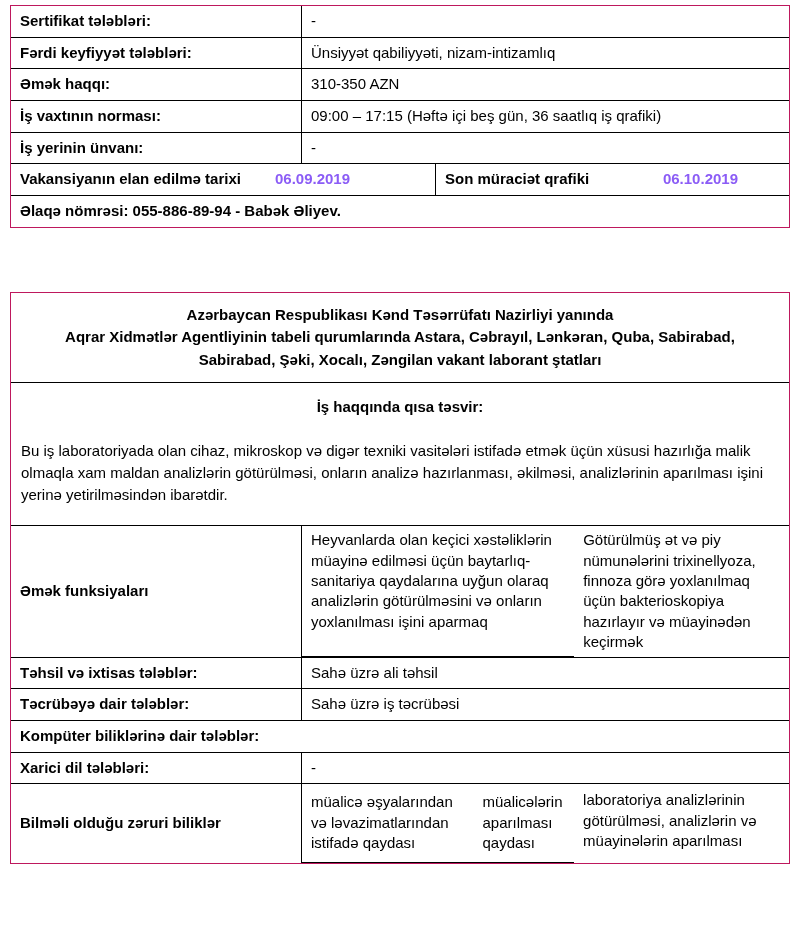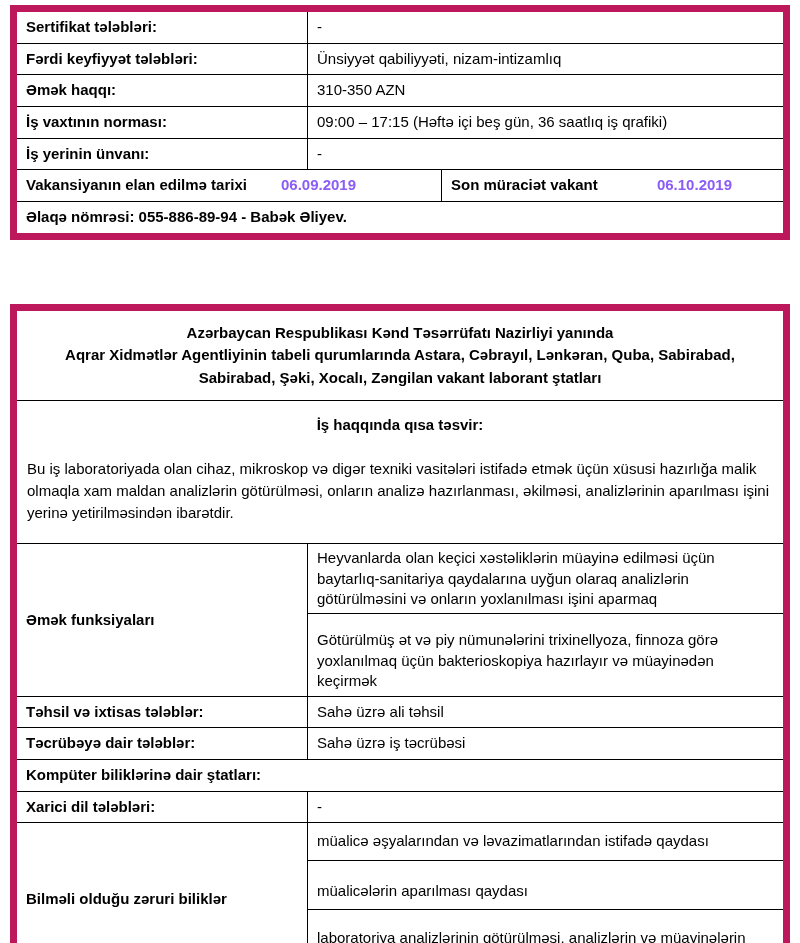--- a/index.html
+++ b/index.html
@@ -8,21 +8,21 @@
     width: 800px;
     font-family: "Liberation Sans", "DejaVu Sans", sans-serif;
     font-size: 15px;
     color: #000;
     line-height: 1.38;
   }
   .page { padding: 5px 10px 6px 10px; }
 
   .tbl {
     width: 780px;
-    border: 7px solid #be185d;
+    border: 1px solid #be185d;
   }
   .row { display: flex; align-items: stretch; border-bottom: 1px solid #000; }
   .row:last-child { border-bottom: none; }
   .cell { padding: 5px 9px; }
   .cell + .cell, .subcol { border-left: 1px solid #000; }
   .lbl { font-weight: bold; width: 290px; flex: none; }
   .grow { flex: 1 1 auto; min-width: 0; }
   .red { color: #8b5cf6; font-weight: bold; }
   .bold { font-weight: bold; }
 
@@ -41,21 +41,21 @@
     text-align: center;
     font-weight: bold;
     padding: 11px 28px;
     line-height: 1.5;
   }
   .desc-cell { padding: 14px 10px 20px 10px; }
   .desc-head { text-align: center; font-weight: bold; margin-bottom: 22px; }
   .desc-text { line-height: 1.45; margin-top: 12px; }
 
   .vcenter { display: flex; align-items: center; }
-  .subcol { display: flex; flex-direction: column; flex: 1 1 auto; min-width: 0; gap: 12px; }
+  .subcol { display: flex; flex-direction: row; flex: 1 1 auto; min-width: 0; }
   .subcell { padding: 4px 9px; line-height: 1.36; }
   .subcell:not(:last-child) { border-bottom: 1px solid #000; }
   .know .subcell { padding: 8px 9px; }
   .know .subcell:last-child { padding-top: 6px; padding-bottom: 6px; }
 </style>
 </head>
 <body>
 
 <div class="page">
 
@@ -85,21 +85,21 @@
       <div class="cell lbl">İş yerinin ünvanı:</div>
       <div class="cell grow">-</div>
     </div>
 
     <div class="row">
       <div class="cell datecell-a">
         <span class="bold">Vakansiyanın elan edilmə tarixi</span>
         <span class="red">06.09.2019</span>
       </div>
       <div class="cell grow datecell-b">
-        <span class="bold">Son müraciət vakant</span>
+        <span class="bold">Son müraciət qrafiki</span>
         <span class="red">06.10.2019</span>
       </div>
     </div>
 
     <div class="row">
       <div class="cell grow contact-cell">Əlaqə nömrəsi: 055-886-89-94 - Babək Əliyev.</div>
     </div>
 
   </div>
 
@@ -134,21 +134,21 @@
       <div class="cell lbl">Təhsil və ixtisas tələblər:</div>
       <div class="cell grow">Sahə üzrə ali təhsil</div>
     </div>
 
     <div class="row">
       <div class="cell lbl">Təcrübəyə dair tələblər:</div>
       <div class="cell grow">Sahə üzrə iş təcrübəsi</div>
     </div>
 
     <div class="row">
-      <div class="cell lbl">Kompüter biliklərinə dair ştatları:</div>
+      <div class="cell lbl">Kompüter biliklərinə dair tələblər:</div>
     </div>
 
     <div class="row">
       <div class="cell lbl">Xarici dil tələbləri:</div>
       <div class="cell grow">-</div>
     </div>
 
     <div class="row know">
       <div class="cell lbl vcenter">Bilməli olduğu zəruri biliklər</div>
       <div class="subcol">

